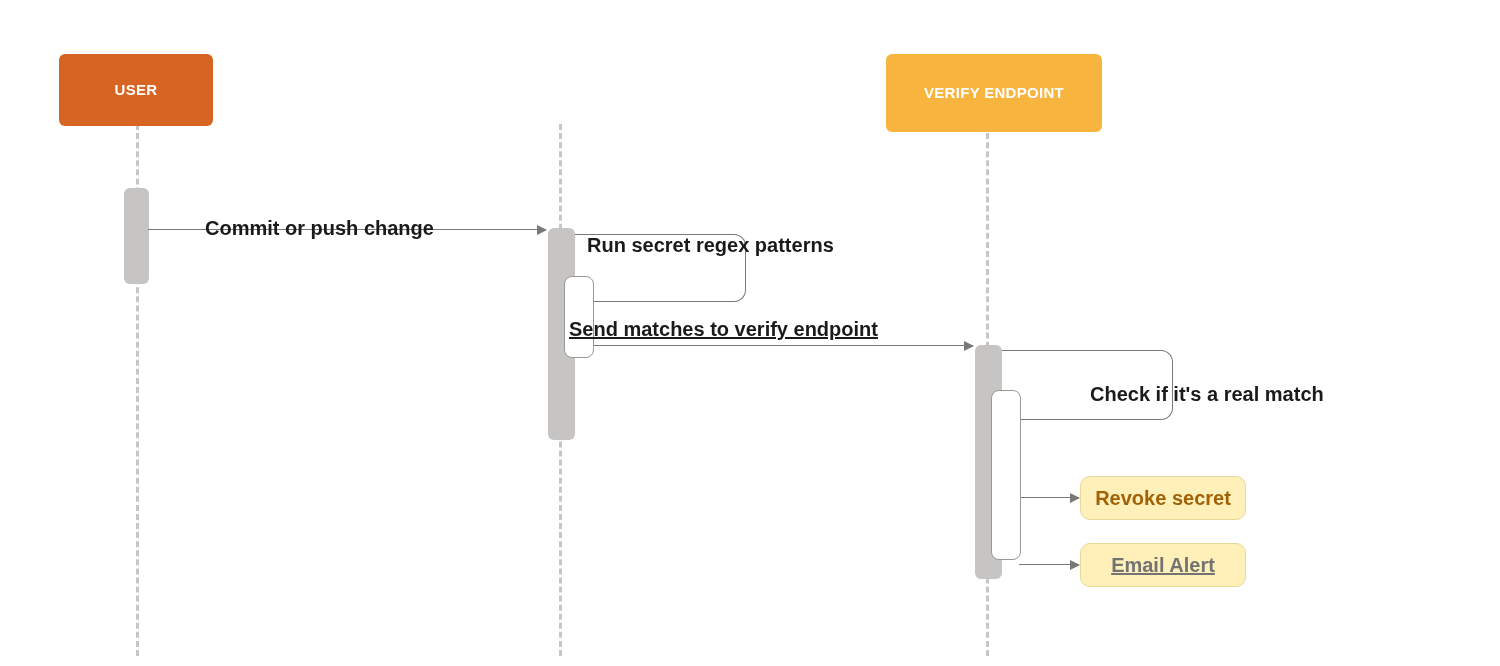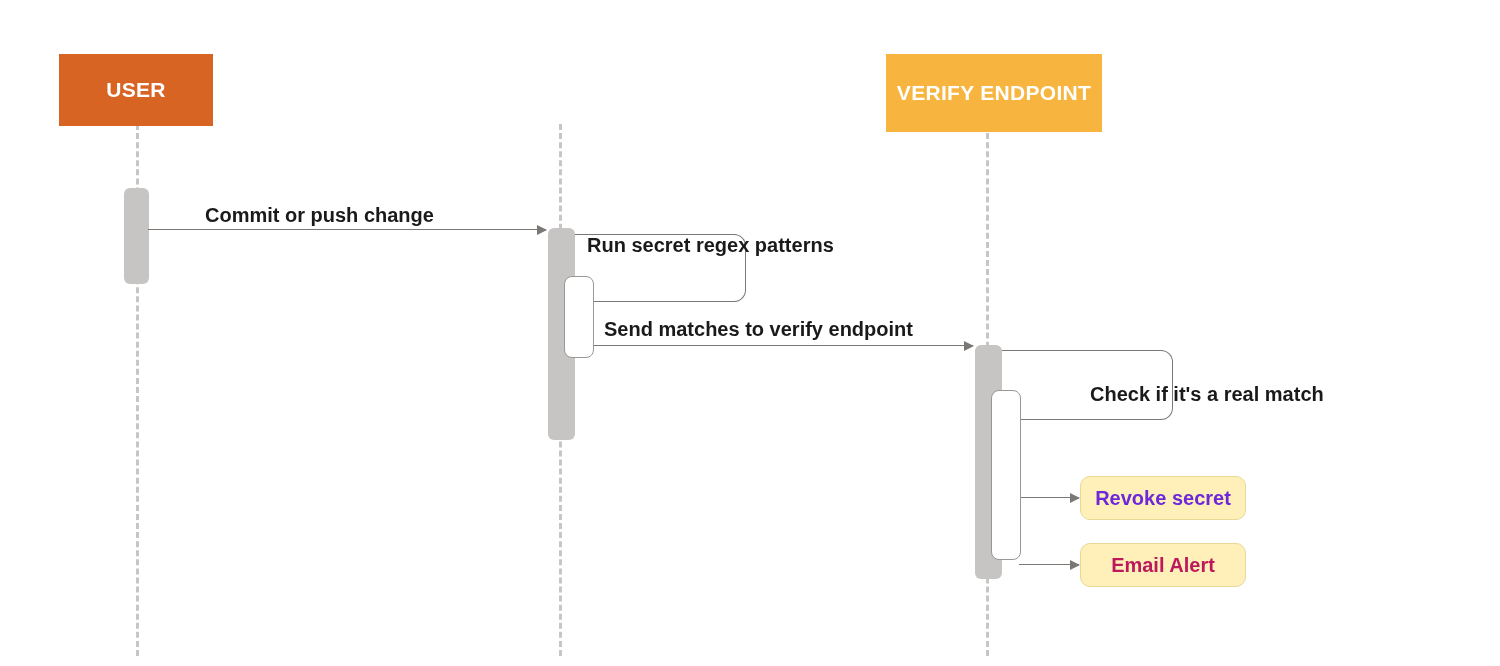--- a/index.html
+++ b/index.html
@@ -12,26 +12,26 @@
     color: #000;
     overflow: hidden;
   }
   .stage { position: relative; width: 1500px; height: 666px; }
   .participant {
     position: absolute;
     top: 54px;
     z-index: 3;
     color: #fff;
     font-weight: 700;
-    font-size: 21px;
+    font-size: 15px;
     display: flex;
     align-items: center;
     justify-content: center;
     text-align: center;
-    border-radius: 0;
+    border-radius: 6px;
     box-shadow: 0 0 0 rgba(0,0,0,0);
     line-height: 1.15;
     letter-spacing: 0.3px;
   }
   .lifeline {
     position: absolute;
     top: 124px;
     bottom: 10px;
     width: 0;
     z-index: 1;
@@ -77,21 +77,21 @@
     position: absolute;
     background: #fff0b9;
     border: 1px solid #e8d896;
     border-radius: 10px;
     font-size: 20px;
     font-weight: 700;
     display: flex;
     align-items: center;
     justify-content: center;
     z-index: 4;
-    color: #6d28d9;
+    color: #a16207;
   }
   .self-call {
     position: absolute;
     border: 1px solid #7a7775;
     border-left: none;
     border-radius: 0 12px 12px 0;
     z-index: 2;
   }
   .self-call .arrowhead {
     position: absolute;
@@ -115,35 +115,35 @@
   <div class="lifeline" id="ll-github" style="left: 559px;"></div>
   <div class="lifeline" id="ll-verify" style="left: 986px;"></div>
 
   <div class="activation" id="act-user" style="left: 124px; top: 188px; width: 25px; height: 96px;"></div>
   <div class="activation" id="act-github" style="left: 548px; top: 228px; width: 27px; height: 212px;"></div>
   <div class="activation" id="act-verify" style="left: 975px; top: 345px; width: 27px; height: 234px;"></div>
 
   <div class="inner-box" id="ib-github" style="left: 564px; top: 276px; width: 28px; height: 80px;"></div>
   <div class="inner-box" id="ib-verify" style="left: 991px; top: 390px; width: 28px; height: 168px;"></div>
 
-  <div class="msg-label" id="lbl-commit" style="left: 205px; top: 204px;">Commit or push change</div>
+  <div class="msg-label" id="lbl-commit" style="left: 205px; top: 217px;">Commit or push change</div>
   <div class="msg-line" id="line-commit" style="left: 148px; top: 229px; width: 398px;"></div>
 
   <div class="msg-label" id="lbl-regex" style="left: 587px; top: 234px;">Run secret regex patterns</div>
   <div class="self-call" id="sc-github" style="left: 575px; top: 234px; width: 170px; height: 66px;">
     <div class="arrowhead"></div>
   </div>
 
-  <div class="msg-label" id="lbl-send" style="left: 604px; top: 318px;">Send matches to verify endpoint</div>
+  <div class="msg-label" id="lbl-send" style="left: 569px; top: 318px; text-decoration: underline;">Send matches to verify endpoint</div>
   <div class="msg-line" id="line-send" style="left: 575px; top: 345px; width: 398px;"></div>
 
   <div class="msg-label" id="lbl-check" style="left: 1090px; top: 383px;">Check if it's a real match</div>
   <div class="self-call" id="sc-verify" style="left: 1002px; top: 350px; width: 170px; height: 68px;">
     <div class="arrowhead"></div>
   </div>
 
   <div class="msg-line" id="line-revoke" style="left: 1019px; top: 497px; width: 60px;"></div>
   <div class="action-box" id="box-revoke" style="left: 1080px; top: 476px; width: 164px; height: 42px;">Revoke secret</div>
 
   <div class="msg-line" id="line-email" style="left: 1019px; top: 564px; width: 60px;"></div>
-  <div class="action-box" id="box-email" style="left: 1080px; top: 543px; width: 164px; height: 42px; color: #be185d;">Email Alert</div>
+  <div class="action-box" id="box-email" style="left: 1080px; top: 543px; width: 164px; height: 42px; color: #737373; text-decoration: underline;">Email Alert</div>
 
 </div>
 
 </body></html>

